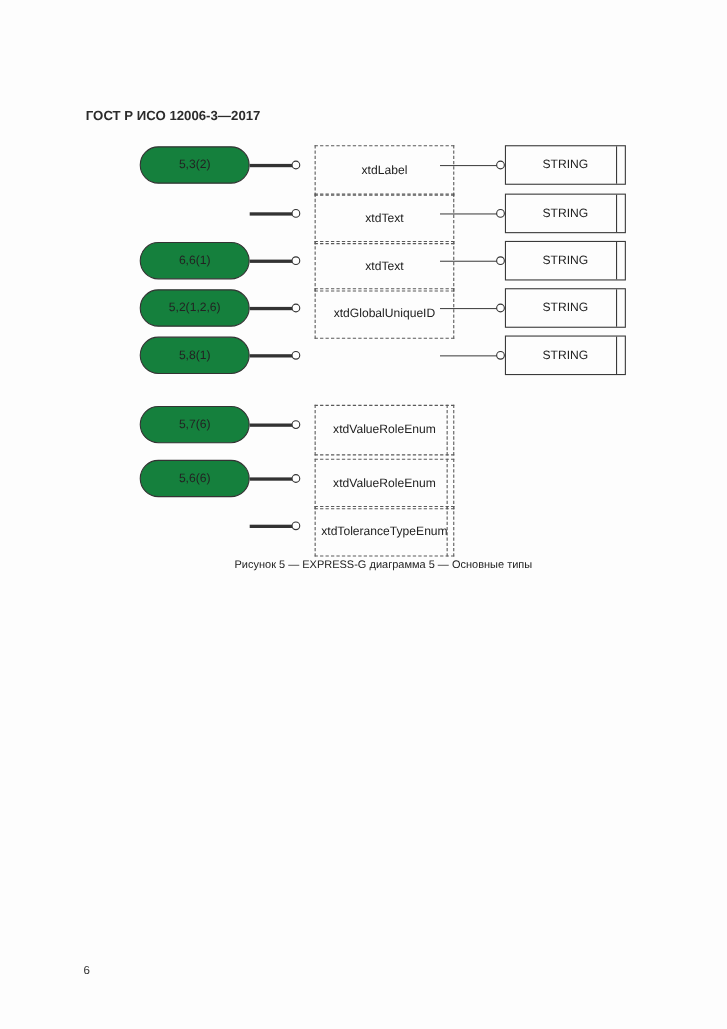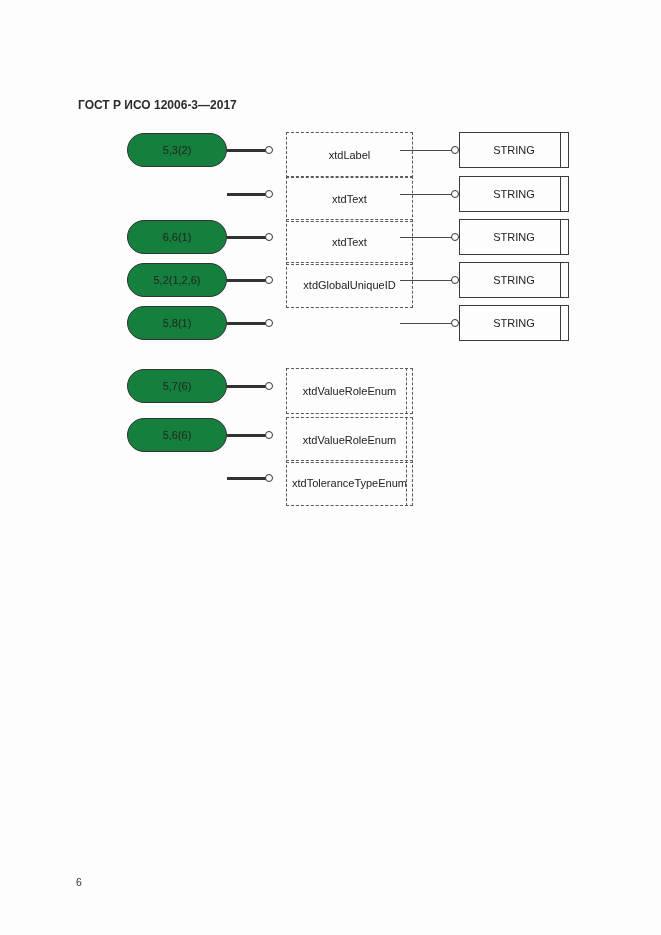--- a/index.html
+++ b/index.html
@@ -173,16 +173,17 @@
     <div class="row" style="top:423px">
       <div class="line thick"></div>
       <div class="dot d1"></div>
       <div class="tbox enum">
           <span>xtdToleranceTypeEnum</span>
         </div>
     </div>
 
   </div>
 
+  <div class="caption">Рисунок 5 — EXPRESS-G диаграмма 5 — Основные типы</div>
 
   <div class="page-number">6</div>
 
 </div>
 
 </body></html>

